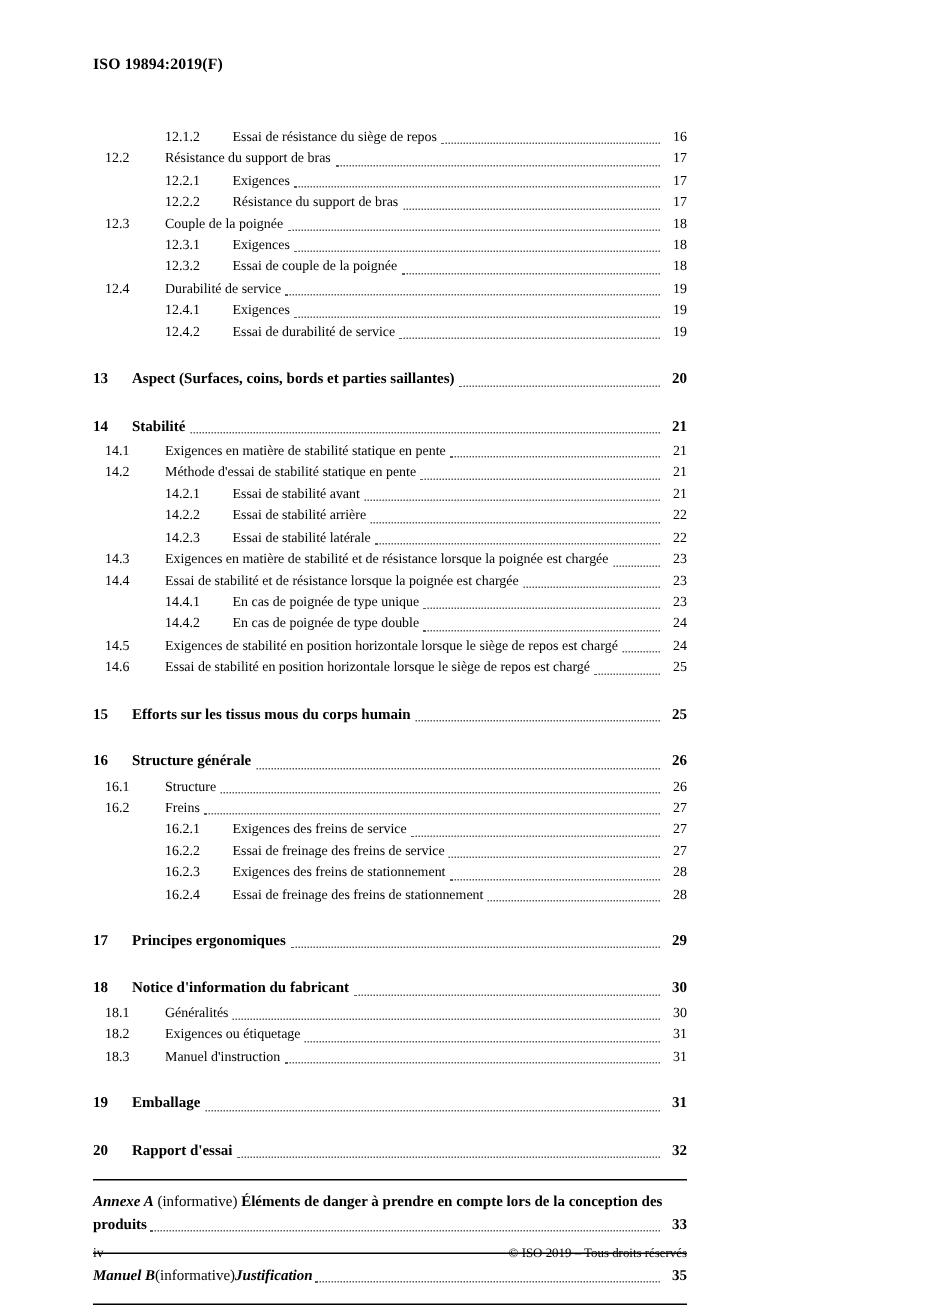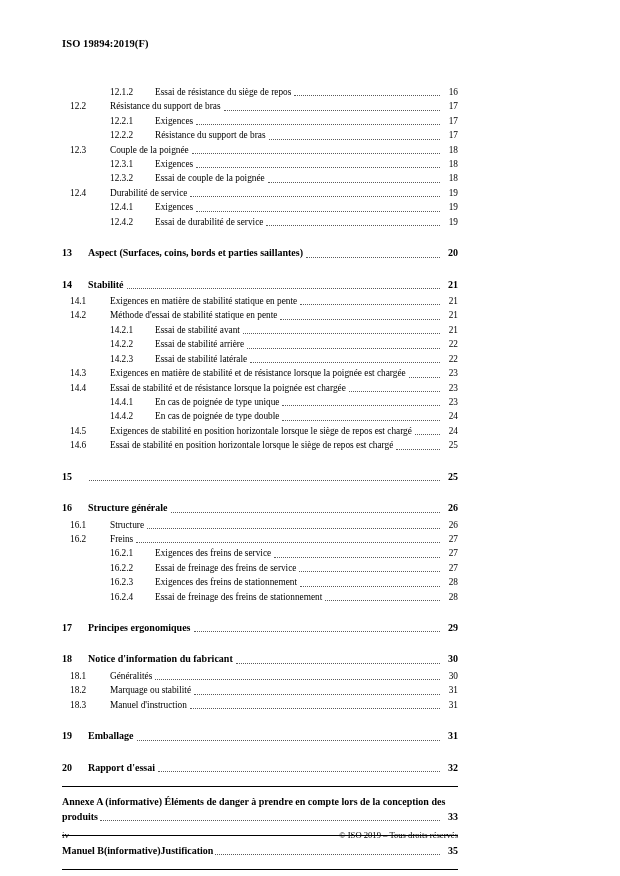--- a/index.html
+++ b/index.html
@@ -84,36 +84,37 @@
     margin-top: 11px;
     border-top: 1px solid #000;
     padding-top: 7px;
   }
   .annex-row .annex-text {
     flex: 1 1 auto;
     font-weight: bold;
     white-space: normal;
   }
   .annex-row .annex-text .informative {
-    font-weight: bold;
+    font-weight: normal;
   }
   .annex-row .pg {
     flex: 0 0 auto;
     font-weight: bold;
     text-align: right;
     min-width: 16px;
     align-self: flex-end;
   }
   .annex-inner {
     display: flex;
     align-items: flex-end;
     width: 100%;
   }
   .annex-label {
     font-weight: bold;
+    font-style: italic;
   }
   .annex-fill {
     flex: 1 1 auto;
     border-bottom: 1px dotted #5a5a5a;
     margin: 0 2px 3px 2px;
     height: 0;
     min-width: 4px;
   }
   .annex-multiline {
     display: block;
@@ -282,20 +283,21 @@
         <span class="pg">24</span>
       </div>
       <div class="toc-row lvl-2">
         <span class="num">14.6</span>
         <span class="txt">Essai de stabilité en position horizontale lorsque le siège de repos est chargé</span>
         <span class="dots"></span>
         <span class="pg">25</span>
       </div>
       <div class="toc-row lvl-clause spaced">
         <span class="num">15</span>
+        <span class="txt">Efforts sur les tissus mous du corps humain</span>
         <span class="dots"></span>
         <span class="pg">25</span>
       </div>
       <div class="toc-row lvl-clause spaced">
         <span class="num">16</span>
         <span class="txt">Structure générale</span>
         <span class="dots"></span>
         <span class="pg">26</span>
       </div>
       <div class="toc-row lvl-2">
@@ -347,21 +349,21 @@
         <span class="pg">30</span>
       </div>
       <div class="toc-row lvl-2">
         <span class="num">18.1</span>
         <span class="txt">Généralités</span>
         <span class="dots"></span>
         <span class="pg">30</span>
       </div>
       <div class="toc-row lvl-2">
         <span class="num">18.2</span>
-        <span class="txt">Marquage ou stabilité</span>
+        <span class="txt">Exigences ou étiquetage</span>
         <span class="dots"></span>
         <span class="pg">31</span>
       </div>
       <div class="toc-row lvl-2">
         <span class="num">18.3</span>
         <span class="txt">Manuel d'instruction</span>
         <span class="dots"></span>
         <span class="pg">31</span>
       </div>
       <div class="toc-row lvl-clause spaced">

